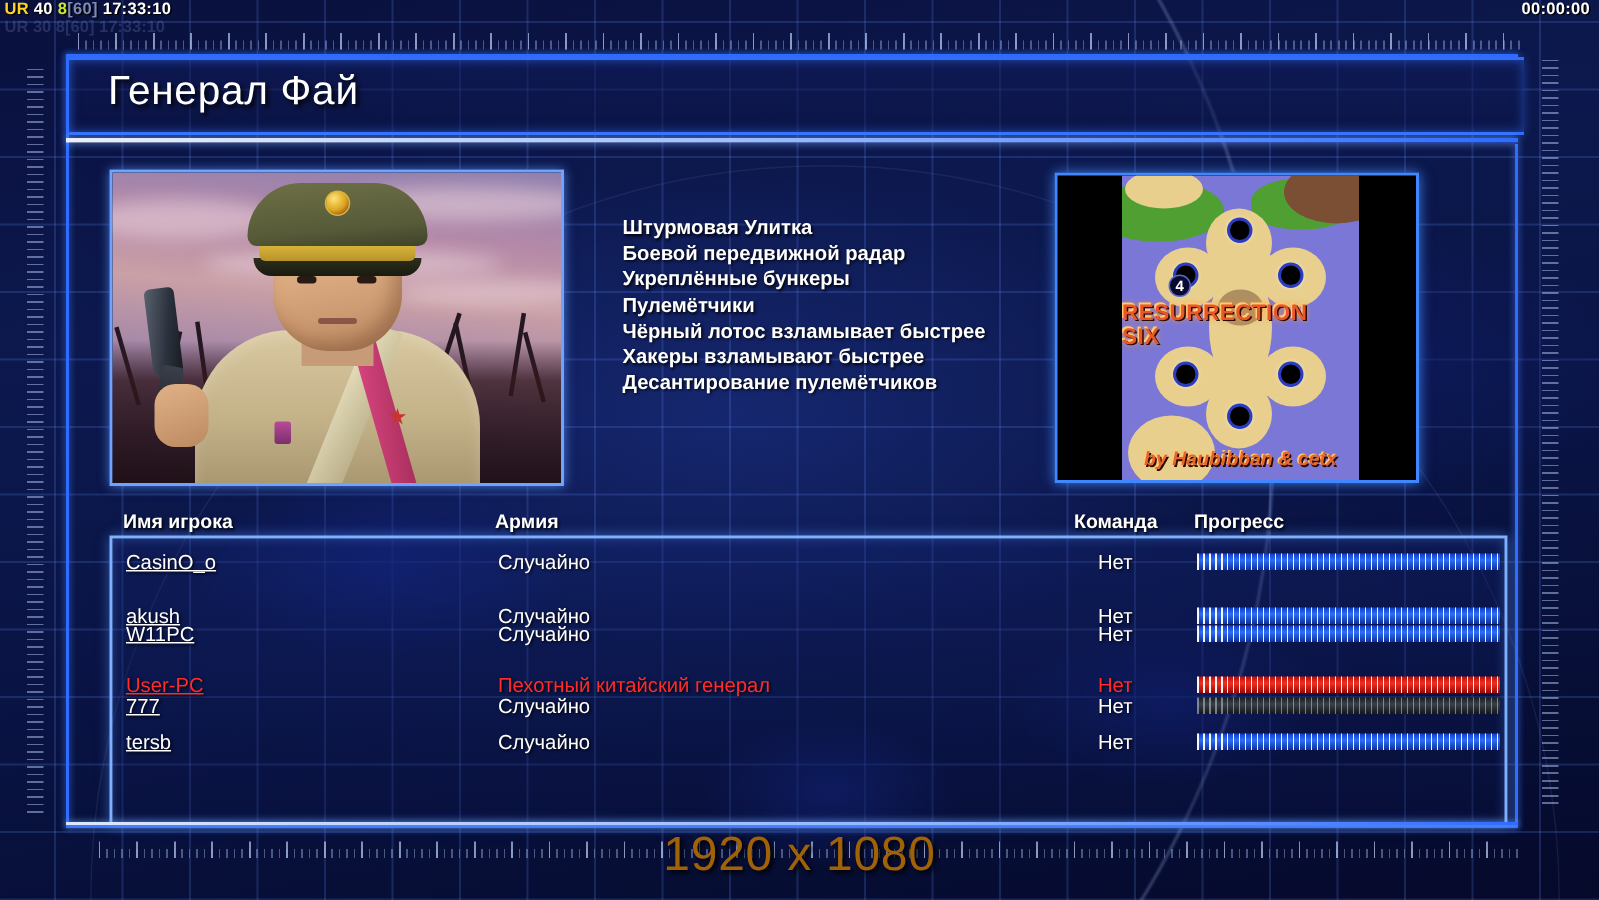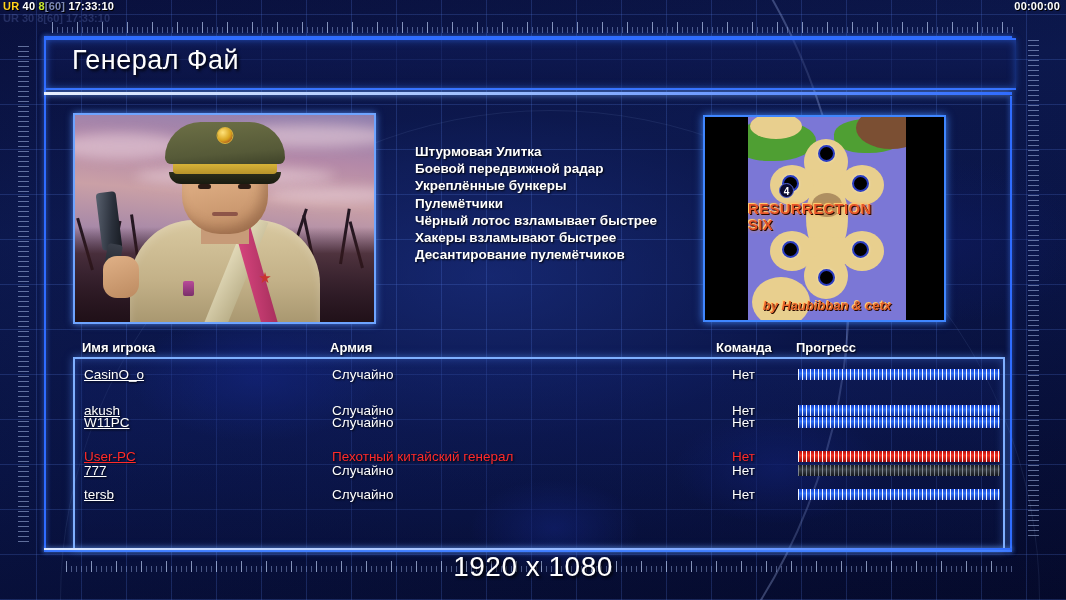--- a/index.html
+++ b/index.html
@@ -329,21 +329,21 @@
   .pbar.blue { background:linear-gradient(180deg,#0f3cc8,#2f6ef5 40%,#0d2f9e 100%); }
   .pbar.red  { background:linear-gradient(180deg,#b80d0d,#f03020 40%,#9a0808 100%); }
   .pbar.dark { background:linear-gradient(180deg,#1a1d22,#3a4048 40%,#14171c 100%); }
   .pbar.dark i { background-image:repeating-linear-gradient(to right,
       rgba(190,200,215,0.55) 0px, rgba(190,200,215,0.55) 1px,
       transparent 1px, transparent 4px); }
 
   
   #res-text {
     position:absolute; left:0; right:0; top:551px; text-align:center;
-    font-size:28px; color:#ffffff; letter-spacing:0.5px;
+    font-size:32px; color:#a16207; letter-spacing:0.5px;
     text-shadow:2px 2px 3px rgba(0,0,0,0.9);
     z-index:25;
   }
   #res-underline {
     position:absolute; left:44px; top:548px; width:968px; height:2px;
     background:linear-gradient(90deg,#dce8ff,#8fb4ff 60%,#2f6cff);
     box-shadow:0 0 5px rgba(120,175,255,0.8);
     z-index:20;
   }
 </style>

